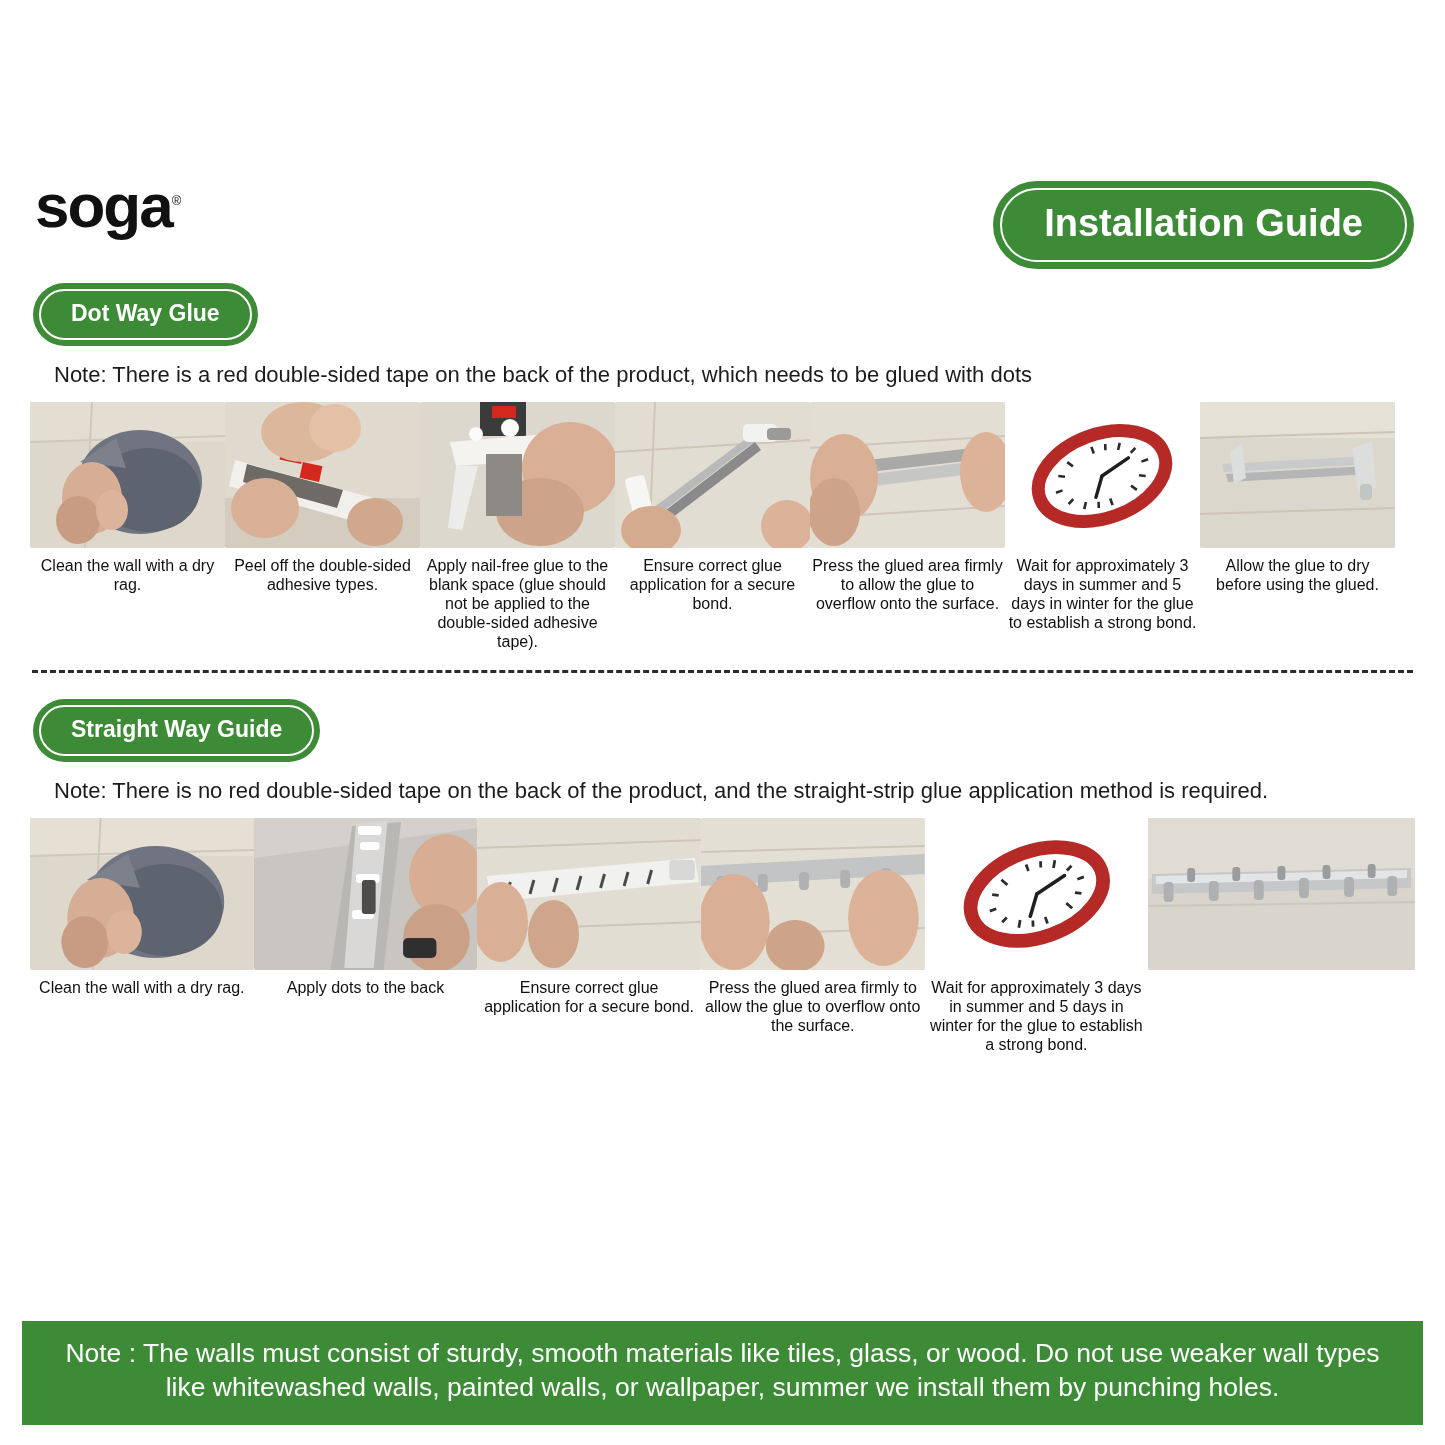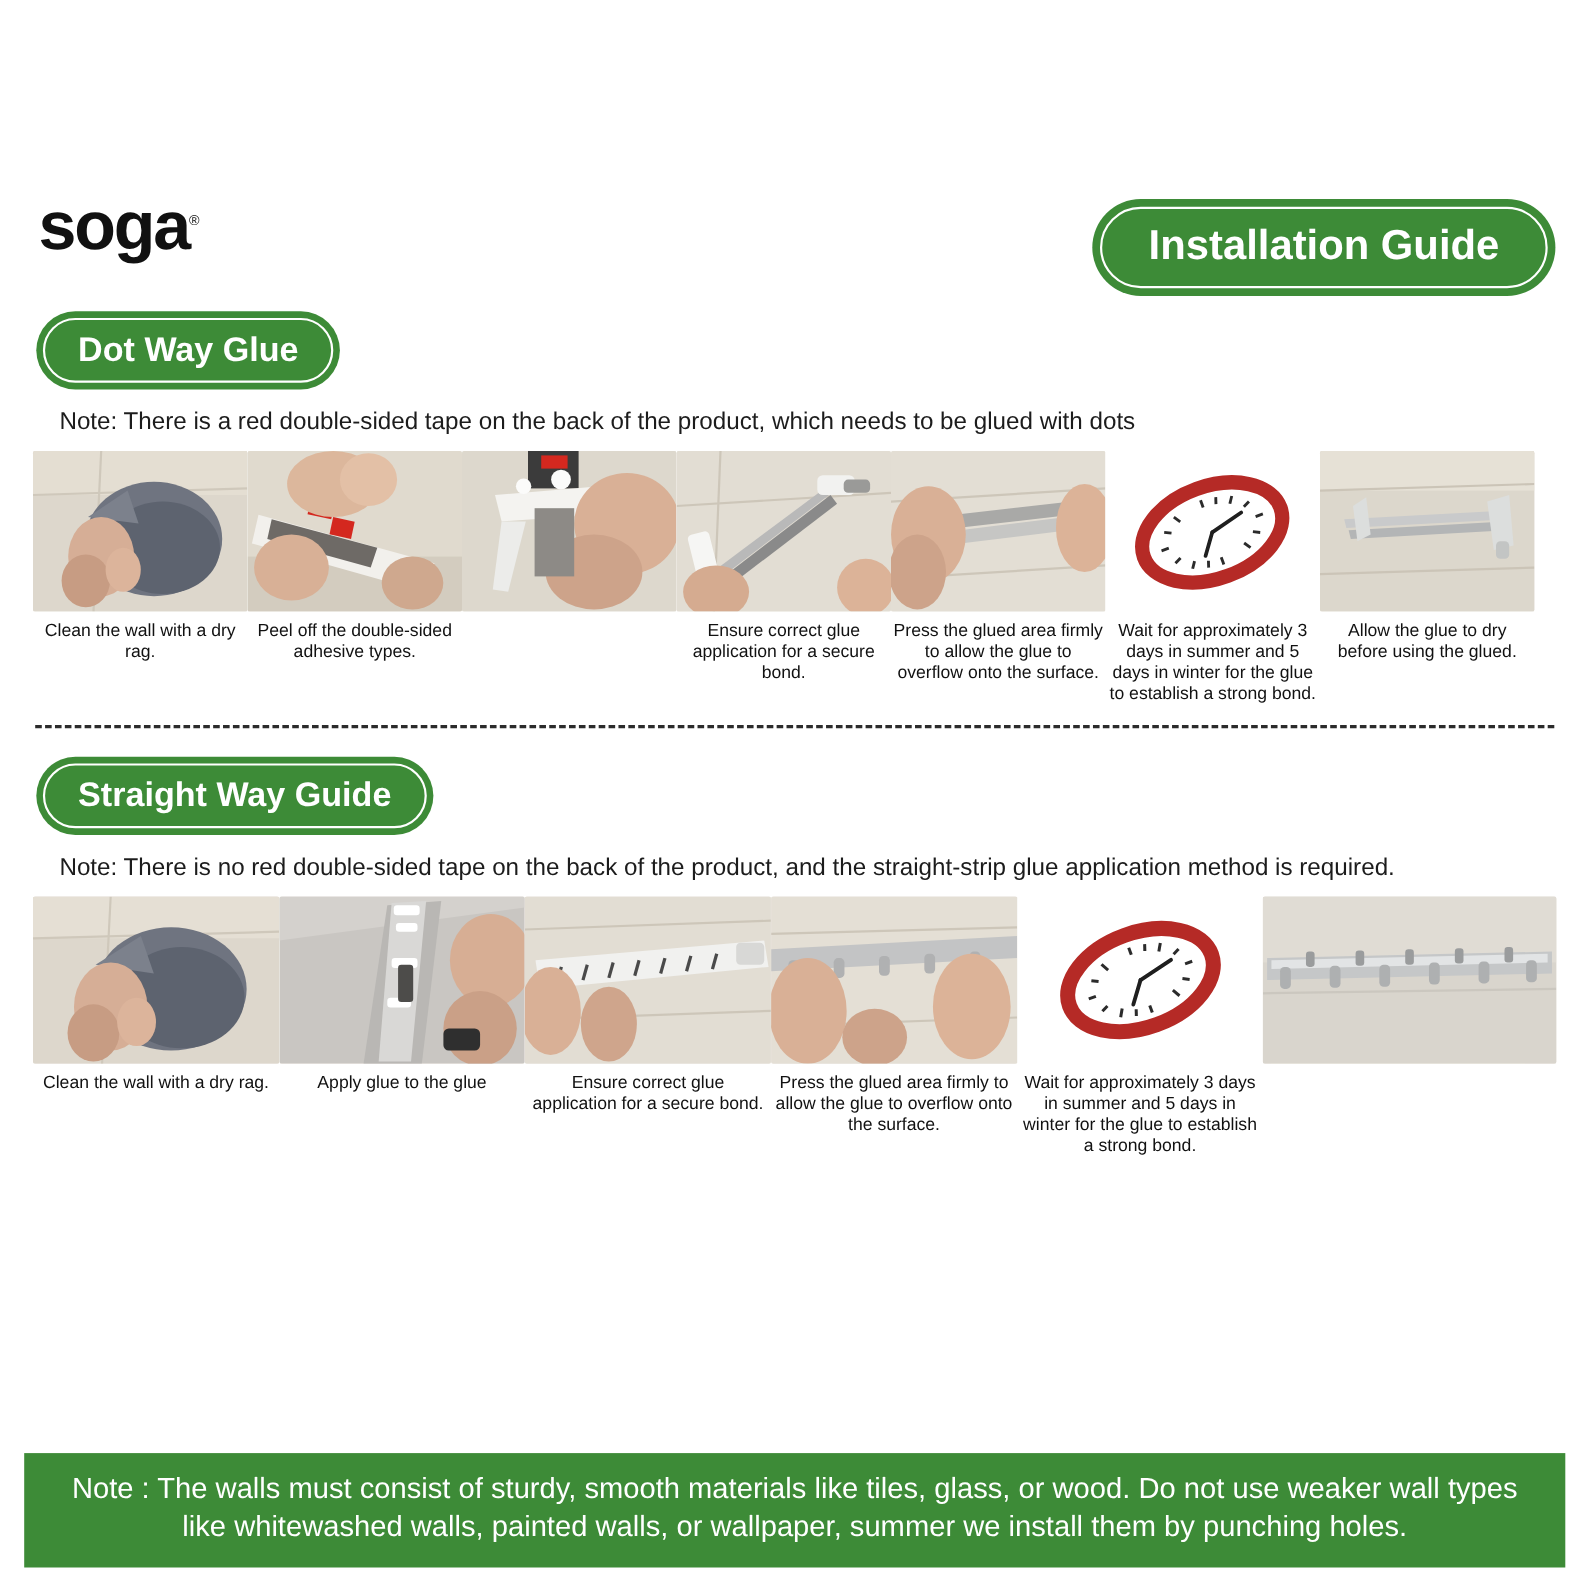--- a/index.html
+++ b/index.html
@@ -76,21 +76,21 @@
     box-shadow: 0 0 0 2px #3d8b37;
     margin-left: 5px;
   }
   .section-pill-inner {
     border: 2px solid #ffffff;
     border-radius: 30px;
     padding: 11px 30px 13px 30px;
   }
   .section-pill-text {
     color: #ffffff;
-    font-size: 31px;
+    font-size: 23px;
     font-weight: 700;
     line-height: 1;
     white-space: nowrap;
   }
 
   .note-line {
     margin: 18px 0 0 24px;
     font-size: 22px;
     color: #1c1c1c;
     line-height: 1.2;
@@ -219,20 +219,21 @@
             <rect x="72" y="4" width="24" height="12" fill="#d4281f"></rect>
             <path d="M30 40 L150 30 L152 56 L36 64 Z" fill="#f4f3f0"></path>
             <path d="M36 64 L58 64 L42 128 L28 126 Z" fill="#ececea"></path>
             <circle cx="56" cy="32" r="7" fill="#fbfbfa"></circle>
             <circle cx="90" cy="26" r="9" fill="#fbfbfa"></circle>
             <ellipse cx="150" cy="66" rx="48" ry="46" fill="#d9b096"></ellipse>
             <ellipse cx="120" cy="110" rx="44" ry="34" fill="#cda38a"></ellipse>
             <rect x="66" y="52" width="36" height="62" fill="#8d8a86"></rect>
           </svg>
         </div>
+        <div class="caption">Apply nail-free glue to the blank space (glue should not be applied to the double-sided adhesive tape).</div>
       </div>
 
       <div class="step" style="width:195px">
         <div class="thumb" style="height:146px">
           <svg viewBox="0 0 195 146" preserveAspectRatio="none">
             <rect width="195" height="146" fill="#e2ddd3"></rect>
             <line x1="40" y1="0" x2="34" y2="146" stroke="#cdc6b9" stroke-width="2"></line>
             <line x1="0" y1="50" x2="195" y2="38" stroke="#cdc6b9" stroke-width="2"></line>
             <path d="M140 40 L30 124 L36 132 L146 48 Z" fill="#8a8a8a"></path>
             <path d="M144 36 L34 120 L30 112 L140 30 Z" fill="#b9b9b9"></path>
@@ -356,21 +357,21 @@
             <rect x="106" y="8" width="24" height="9" rx="3" fill="#ffffff"></rect>
             <rect x="108" y="24" width="20" height="8" rx="3" fill="#ffffff"></rect>
             <rect x="104" y="56" width="24" height="9" rx="3" fill="#ffffff"></rect>
             <rect x="100" y="92" width="22" height="9" rx="3" fill="#ffffff"></rect>
             <rect x="110" y="62" width="14" height="34" rx="3" fill="#4d4c4a"></rect>
             <ellipse cx="196" cy="58" rx="38" ry="42" fill="#d7ae94"></ellipse>
             <ellipse cx="186" cy="120" rx="34" ry="34" fill="#caa087"></ellipse>
             <rect x="152" y="120" width="34" height="20" rx="5" fill="#2f2f2f"></rect>
           </svg>
         </div>
-        <div class="caption">Apply glue to the glue</div>
+        <div class="caption">Apply dots to the back</div>
       </div>
 
       <div class="step" style="width:228px">
         <div class="thumb" style="height:152px">
           <svg viewBox="0 0 228 152" preserveAspectRatio="none">
             <rect width="228" height="152" fill="#e2ddd3"></rect>
             <line x1="0" y1="30" x2="228" y2="22" stroke="#cdc6b9" stroke-width="2"></line>
             <line x1="0" y1="112" x2="228" y2="104" stroke="#cdc6b9" stroke-width="2"></line>
             <path d="M10 58 L222 40 L226 64 L14 84 Z" fill="#f1f1ef"></path>
             <g stroke="#4a4a4a" stroke-width="3">

